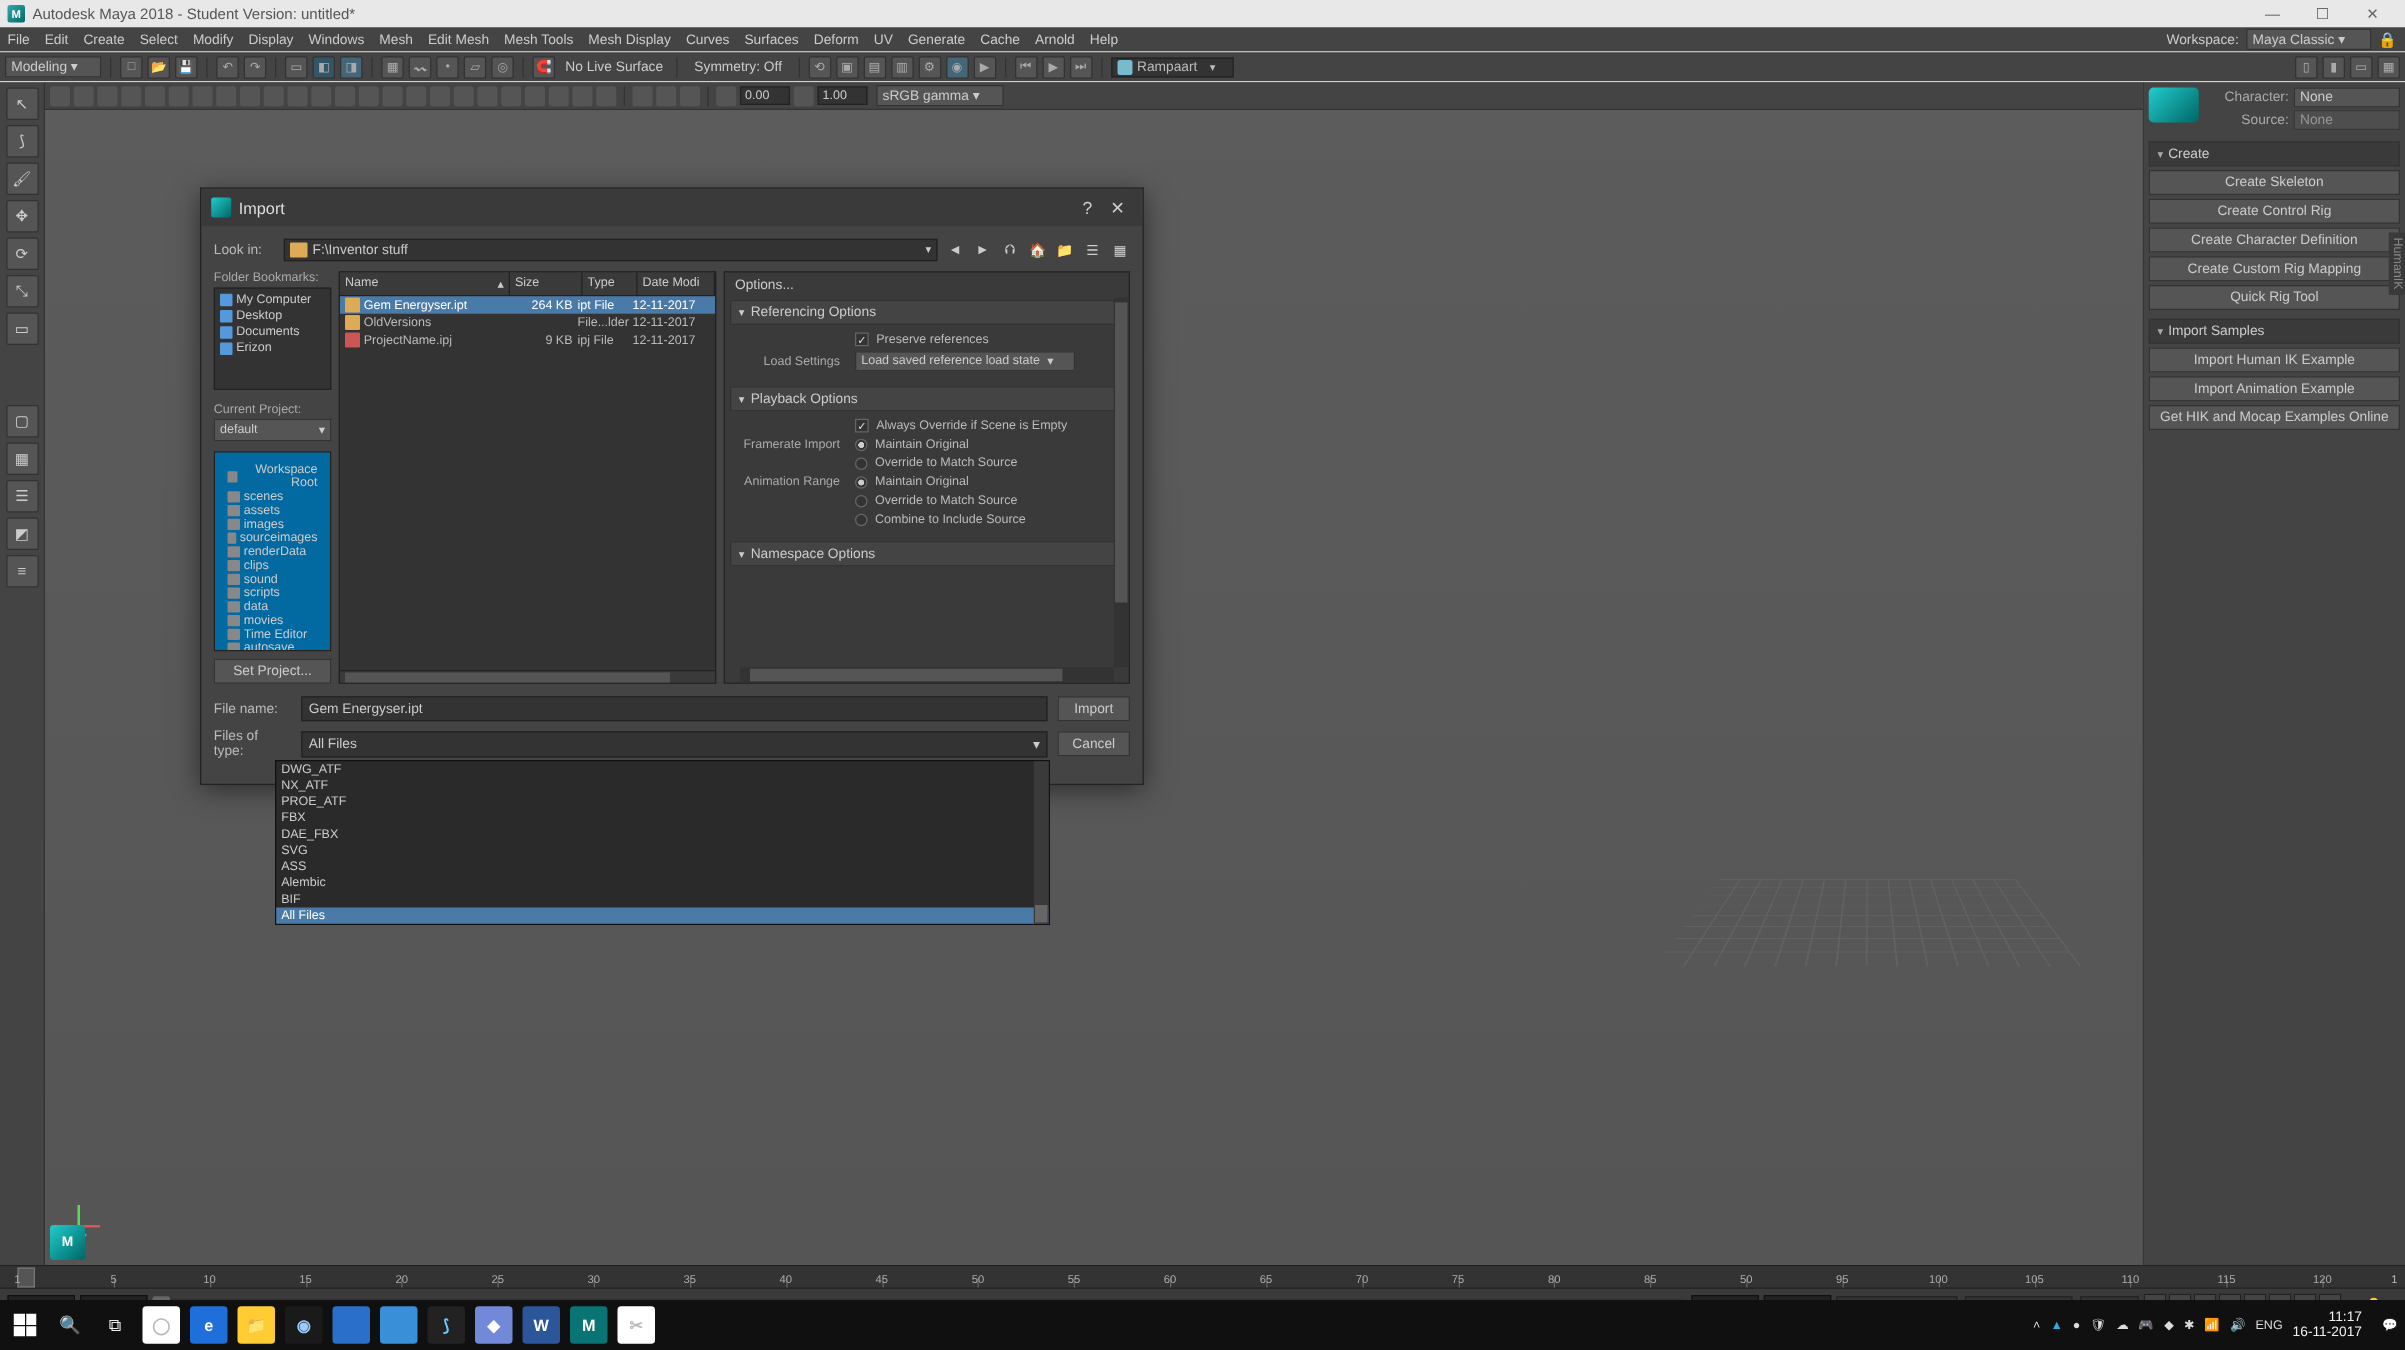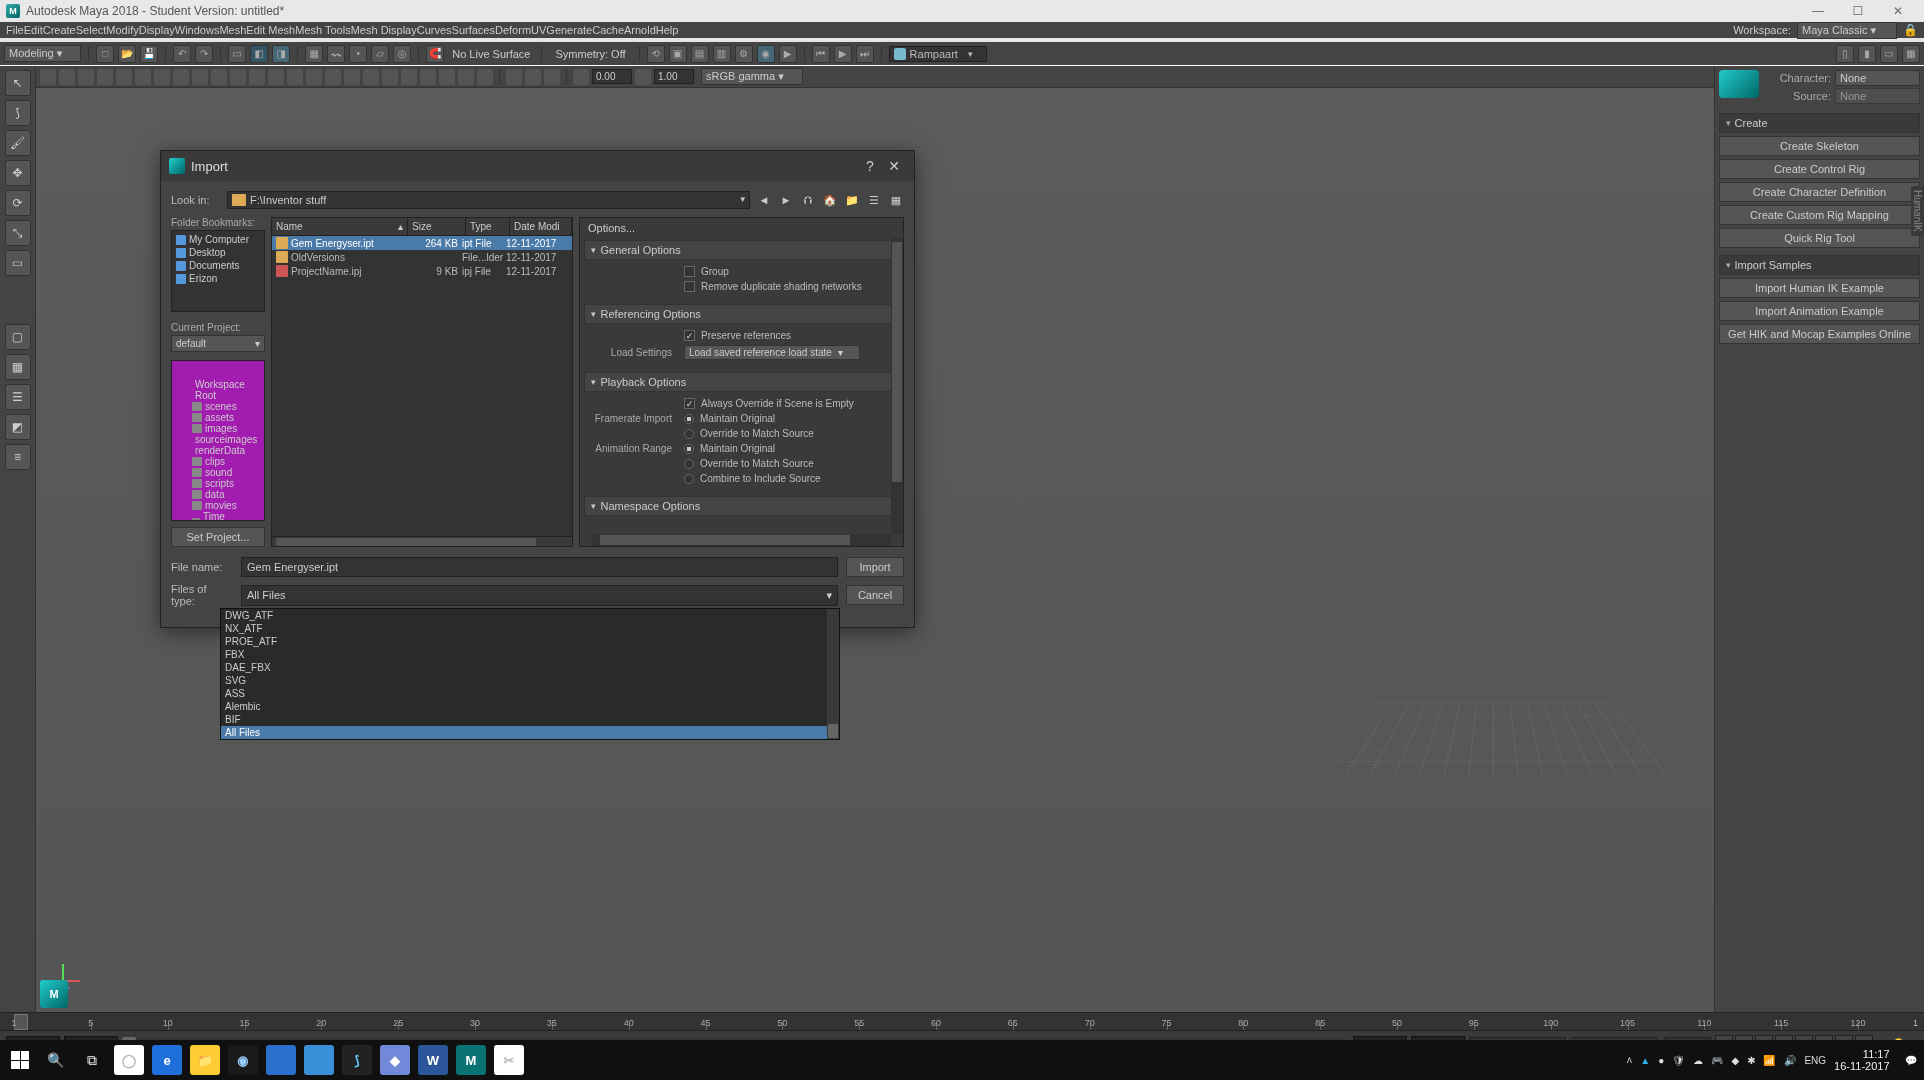--- a/index.html
+++ b/index.html
@@ -5,21 +5,21 @@
 * { margin: 0; padding: 0; box-sizing: border-box; font-family: "Segoe UI", Tahoma, sans-serif; }
 body { background: #444444; color: #bbbbbb; font-size: 11px; overflow: hidden; width: 1924px; height: 1080px; position: relative; }
 
 
 .titlebar { height: 22px; background: #e8e8e8; color: #555; display: flex; align-items: center; padding: 0 6px; font-size: 12px; }
 .titlebar .maya-icon { width: 14px; height: 14px; background: linear-gradient(135deg,#3aa,#066); margin-right: 6px; border-radius: 2px; display: inline-flex; align-items: center; justify-content: center; color: #fff; font-weight: bold; font-size: 9px; }
 .titlebar .spacer { flex: 1; }
 .titlebar .winbtn { width: 40px; text-align: center; color: #666; font-size: 12px; }
 
 
-.menubar { height: 20px; background: #444; display: flex; align-items: center; padding: 0 6px; font-size: 11px; color: #ccc; border-bottom: 4px solid #e5e5e5; }
+.menubar { height: 20px; background: #444; display: flex; align-items: center; padding: 0 6px; gap: 12px; font-size: 11px; color: #ccc; border-bottom: 1px solid #e5e5e5; }
 .menubar .item { cursor: default; }
 .menubar .right { margin-left: auto; display: flex; align-items: center; gap: 6px; }
 .workspace-select { background:#555; border:1px solid #333; color:#ccc; font-size:11px; padding:1px 20px 1px 4px; }
 .lockicon { color:#7c7; font-size:12px; }
 
 
 .toolbar-row { height: 24px; background: #444; display: flex; align-items: center; padding: 0 4px; gap: 4px; border-bottom: 1px solid #ffffff; }
 .status-select { background:#555; border:1px solid #333; color:#ccc; font-size:11px; padding:1px 18px 1px 4px; }
 .tool-sep { width:1px; height:16px; background:#333; margin:0 3px; }
 .tool-icon { width:18px; height:18px; background:#555; border:1px solid #333; border-radius:2px; display:inline-flex; align-items:center; justify-content:center; font-size:10px; color:#aaa; }
@@ -96,21 +96,21 @@
 .lookin-row .nav-icons .ni { width:16px; height:16px; display:flex; align-items:center; justify-content:center; font-size:11px; color:#ccc;}
 
 .dlg-mid { display:flex; gap:6px; height:330px; }
 .bookmarks { width:94px; display:flex; flex-direction:column; }
 .bm-label { font-size:10px; color:#aaa; margin-bottom:2px; }
 .bm-list { background:#333; border:1px solid #222; flex:0 0 82px; padding:2px; font-size:10px; color:#ccc; }
 .bm-list .bmi { padding:1px 2px; display:flex; align-items:center; gap:3px; }
 .bm-list .bmi .ic { width:10px; height:10px; background:#59d; border-radius:1px;}
 .cur-proj { margin-top:10px; font-size:10px; color:#aaa; }
 .proj-sel { background:#555; border:1px solid #333; padding:2px 4px; font-size:10px; color:#ccc; margin-top:2px; display:flex; justify-content:space-between;}
-.ws-tree { margin-top:8px; background:#a21caf; border:1px solid #222; flex:1; padding:18px; font-size:10px; color:#ccc; overflow:hidden;}
+.ws-tree { margin-top:8px; background:#0369a1; border:1px solid #222; flex:1; padding:8px; font-size:10px; color:#ccc; overflow:hidden;text-align:right;}
 .ws-tree .node { padding:0 2px; display:flex; align-items:center; gap:3px;}
 .ws-tree .node .fic { width:10px; height:9px; background:#888; border-radius:1px;}
 .setproj { margin-top:6px; background:#555; border:1px solid #333; padding:3px; text-align:center; font-size:11px; color:#ccc;}
 
 .file-area { flex:1; display:flex; gap:6px; }
 .file-list { width:302px; background:#333; border:1px solid #222; display:flex; flex-direction:column;}
 .fl-header { display:flex; background:#3a3a3a; font-size:10px; color:#ccc; border-bottom:1px solid #222;}
 .fl-header .col { padding:3px 4px; border-right:1px solid #222;}
 .fl-header .name { flex:1; display:flex; justify-content:space-between;}
 .fl-header .size { width:58px;}
@@ -510,37 +510,20 @@
             </div>
           </div>
           <div class="fl-scroll">
               <div class="thumb"></div>
             </div>
         </div>
 
         <div class="options-pane">
           <div class="opt-title">Options...</div>
           <div class="opt-scroll">
-            <div class="opt-section">
-              <div class="opt-head">
-                  <span>General Options</span>
-                </div>
-              <div class="opt-body">
-                <div class="row">
-                    <span class="lbl"></span>
-                    <span class="chk"></span>
-                    <span>Group</span>
-                  </div>
-                <div class="row">
-                    <span class="lbl"></span>
-                    <span class="chk"></span>
-                    <span>Remove duplicate shading networks</span>
-                  </div>
-              </div>
-            </div>
             <div class="opt-section">
               <div class="opt-head">
                   <span>Referencing Options</span>
                 </div>
               <div class="opt-body">
                 <div class="row">
                     <span class="lbl"></span>
                     <span class="chk on"></span>
                     <span>Preserve references</span>
                   </div>

